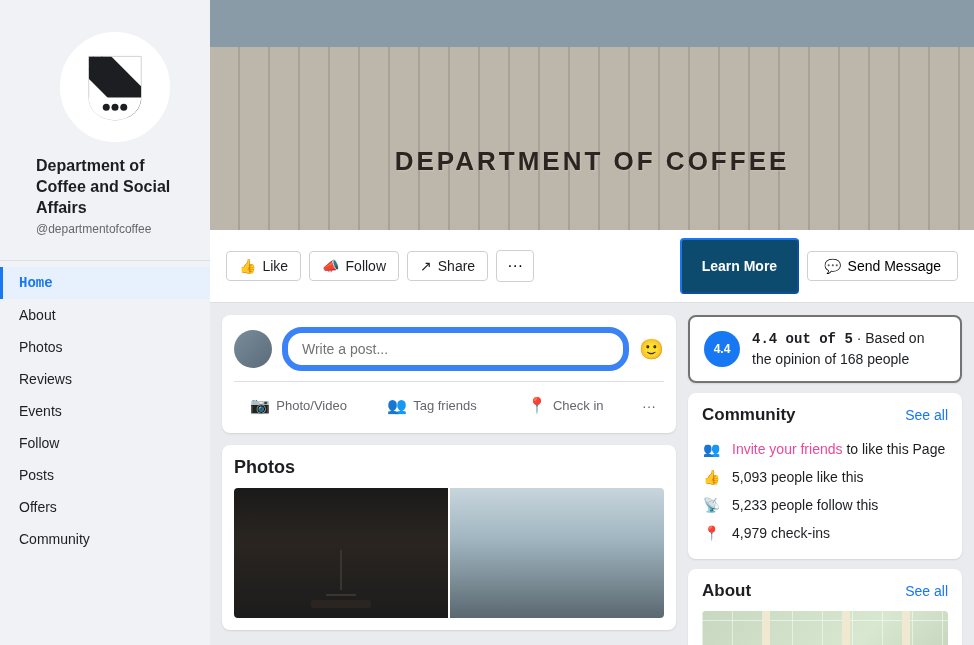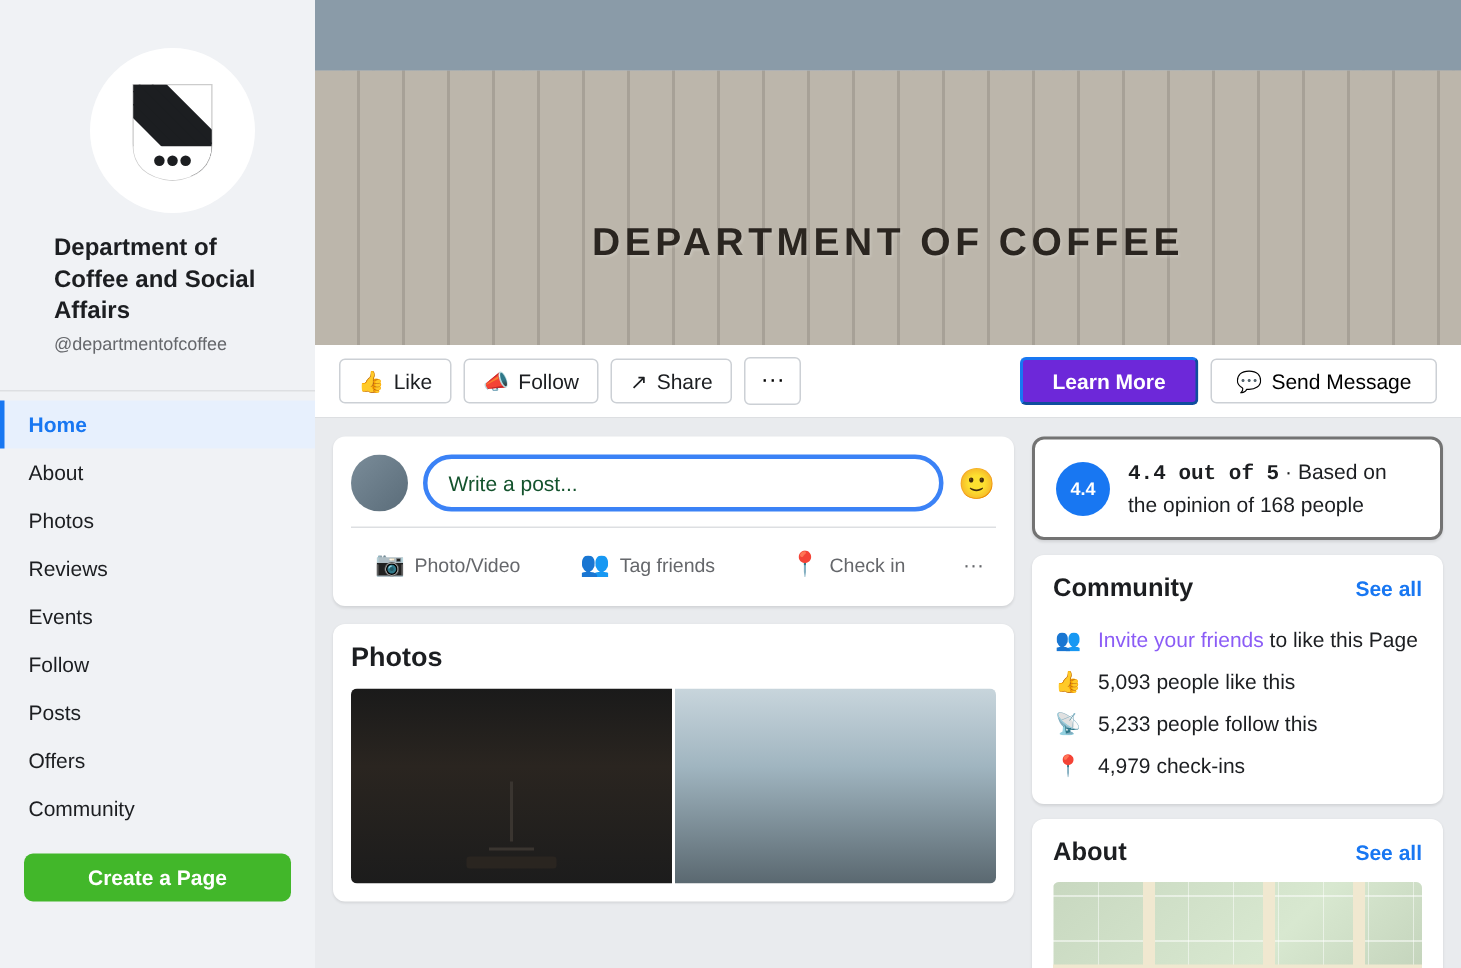--- a/index.html
+++ b/index.html
@@ -9,49 +9,49 @@
 
     
     .sidebar { width: 210px; background: #f0f2f5; flex-shrink: 0; padding-bottom: 20px; }
     .sidebar-profile { padding: 32px 16px 10px; margin-left: 20px; }
     .sidebar-avatar { width: 110px; height: 110px; border-radius: 50%; background: white; display: flex; align-items: center; justify-content: center; margin: 0 auto 14px; border: 3px solid white; overflow: hidden; }
     .shield-logo { width: 70px; height: 70px; }
     .sidebar-name { font-size: 16px; font-weight: bold; color: #1c1e21; line-height: 1.3; margin-bottom: 4px; }
     .sidebar-handle { font-size: 12px; color: #65676b; margin-bottom: 14px; }
     .sidebar-nav { border-top: 1px solid #dddfe2; padding-top: 6px; }
     .sidebar-nav-item { display: block; padding: 8px 16px; color: #1c1e21; font-size: 14px; cursor: pointer; border-left: 3px solid transparent; }
-    .sidebar-nav-item.active { font-weight: bold; border-left: 3px solid #1877f2; color: #1877f2; background: #e7f0fd; }
+    .sidebar-nav-item.active { font-weight: bold; border-left: 3px solid #1877f2; color: #1877f2; background: #e7f0fd; font-family: Liberation Mono, monospace; }
     .create-page-btn { margin: 14px 16px 0; background: #42b72a; color: white; border: none; padding: 8px 16px; border-radius: 6px; font-size: 14px; font-weight: 600; cursor: pointer; width: calc(100% - 32px); }
 
     
     .main { flex: 1; overflow: hidden; }
 
     
     .cover-photo { width: 100%; height: 230px; background: #8a9ba8; position: relative; overflow: hidden; }
     .cover-photo-img { width: 100%; height: 100%; background: linear-gradient(135deg, #b0b8bb 0%, #c5c9cc 30%, #d0cfc8 60%, #9a9590 100%); display: flex; align-items: center; justify-content: center; position: relative; margin-top: 47px; }
     .cover-wood-overlay { position: absolute; top: 0; left: 0; right: 0; bottom: 0; background: repeating-linear-gradient(90deg, transparent, transparent 18px, rgba(0,0,0,0.04) 18px, rgba(0,0,0,0.04) 20px); }
 
     
     .action-bar { background: white; padding: 8px 16px; display: flex; align-items: center; gap: 8px; border-bottom: 1px solid #dddfe2; }
     .action-btn { display: flex; align-items: center; gap: 6px; padding: 6px 12px; border: 1px solid #ccd0d5; border-radius: 4px; background: white; cursor: pointer; font-size: 14px; color: #1c1e21; }
-    .action-btn-primary { background: #6d28d9; color: white; border-color: #1877f2; font-weight: 600; padding: 6px 20px; border-radius: 4px; cursor: pointer; font-size: 14px; margin-left: auto; }
+    .action-btn-primary { background: #0c4a6e; color: white; border-color: #1877f2; font-weight: 600; padding: 18px 20px; border-radius: 4px; cursor: pointer; font-size: 14px; margin-left: auto; }
     .action-btn-secondary { display: flex; align-items: center; gap: 6px; padding: 6px 16px; border: 1px solid #ccd0d5; border-radius: 4px; background: white; cursor: pointer; font-size: 14px; }
     .action-btn-dots { padding: 6px 10px; border: 1px solid #ccd0d5; border-radius: 4px; background: white; cursor: pointer; font-size: 16px; }
     .action-btn-spacer { flex: 1; }
 
     
     .content-area { display: flex; gap: 0; padding: 12px; gap: 12px; background: #e9ebee; }
 
     
     .feed-column { flex: 1; }
     .write-post-box { background: white; border-radius: 8px; padding: 12px; margin-bottom: 12px; box-shadow: 0 1px 2px rgba(0,0,0,0.1); }
     .write-post-top { display: flex; align-items: center; gap: 10px; margin-bottom: 10px; }
     .post-avatar { width: 38px; height: 38px; border-radius: 50%; background: #8a9ba8; flex-shrink: 0; overflow: hidden; }
     .post-avatar-img { width: 100%; height: 100%; background: linear-gradient(135deg, #7a8c99, #5a6c79); }
-    .write-post-input { flex: 1; padding: 8px 14px; border: 3px solid #3b82f6; border-radius: 20px; color: #14532d; font-size: 14px; cursor: text; }
+    .write-post-input { flex: 1; padding: 8px 14px; border: 6px solid #3b82f6; border-radius: 20px; color: #737373; font-size: 14px; cursor: text; }
     .post-actions-row { display: flex; align-items: center; gap: 4px; border-top: 1px solid #dddfe2; padding-top: 8px; }
     .post-action-btn { display: flex; align-items: center; gap: 6px; padding: 6px 10px; border-radius: 4px; cursor: pointer; font-size: 13px; color: #65676b; flex: 1; justify-content: center; }
     .post-action-icon { font-size: 16px; }
     .post-action-icon-photo { color: #45bd62; }
     .post-action-icon-tag { color: #1877f2; }
     .post-action-icon-checkin { color: #f02849; }
     .post-action-dots { padding: 6px 8px; cursor: pointer; color: #65676b; }
 
     
     .photos-section { background: white; border-radius: 8px; padding: 12px; box-shadow: 0 1px 2px rgba(0,0,0,0.1); }
@@ -68,24 +68,24 @@
     .rating-box { background: white; border-radius: 8px; padding: 12px 14px; margin-bottom: 10px; box-shadow: 0 1px 2px rgba(0,0,0,0.1); border: 2px solid #737373; }
     .rating-inner { display: flex; align-items: center; gap: 12px; }
     .rating-badge { width: 36px; height: 36px; background: #1877f2; border-radius: 50%; display: flex; align-items: center; justify-content: center; color: white; font-size: 12px; font-weight: bold; flex-shrink: 0; }
     .rating-text { font-size: 14px; color: #1c1e21; line-height: 1.4; }
     .rating-text strong { font-weight: bold; font-family: Liberation Mono, monospace; }
 
     
     .community-box { background: white; border-radius: 8px; padding: 12px 14px; margin-bottom: 10px; box-shadow: 0 1px 2px rgba(0,0,0,0.1); }
     .box-header { display: flex; justify-content: space-between; align-items: center; margin-bottom: 10px; }
     .box-title { font-size: 17px; font-weight: bold; }
-    .see-all-link { color: #1877f2; font-size: 14px; cursor: pointer; font-weight: bold; }
+    .see-all-link { color: #1877f2; font-size: 14px; cursor: pointer; }
     .community-item { display: flex; align-items: center; gap: 10px; padding: 4px 0; font-size: 14px; color: #1c1e21; }
     .community-icon { width: 20px; height: 20px; display: flex; align-items: center; justify-content: center; color: #65676b; font-size: 14px; flex-shrink: 0; }
-    .invite-link { color: #8b5cf6; cursor: pointer; }
+    .invite-link { color: #ec4899; cursor: pointer; }
 
     
     .about-box { background: white; border-radius: 8px; padding: 12px 14px; box-shadow: 0 1px 2px rgba(0,0,0,0.1); }
     .map-placeholder { width: 100%; height: 130px; background: #e8f0e8; border-radius: 4px; margin-top: 8px; position: relative; overflow: hidden; }
     .map-grid { position: absolute; top: 0; left: 0; right: 0; bottom: 0; background: 
       repeating-linear-gradient(0deg, rgba(255,255,255,0.5) 0px, rgba(255,255,255,0.5) 1px, transparent 1px, transparent 30px),
       repeating-linear-gradient(90deg, rgba(255,255,255,0.5) 0px, rgba(255,255,255,0.5) 1px, transparent 1px, transparent 30px),
       linear-gradient(135deg, #c8d8c0 0%, #d8e8d0 50%, #b8c8b0 100%); }
     .map-road-h { position: absolute; background: #f0e8d0; height: 8px; left: 0; right: 0; }
     .map-road-v { position: absolute; background: #f0e8d0; width: 8px; top: 0; bottom: 0; }
@@ -125,21 +125,20 @@
       <div class="sidebar-nav-item active">Home</div>
       <div class="sidebar-nav-item">About</div>
       <div class="sidebar-nav-item">Photos</div>
       <div class="sidebar-nav-item">Reviews</div>
       <div class="sidebar-nav-item">Events</div>
       <div class="sidebar-nav-item">Follow</div>
       <div class="sidebar-nav-item">Posts</div>
       <div class="sidebar-nav-item">Offers</div>
       <div class="sidebar-nav-item">Community</div>
     </nav>
-    <button class="create-page-btn">Create a Page</button>
   </div>
 
   <div class="main">
 
     <div class="cover-photo">
       <div class="cover-photo-img">
         <div class="cover-wood-overlay"></div>
 
         <svg width="100%" height="100%" style="position:absolute;top:0;left:0;">
           <defs>

